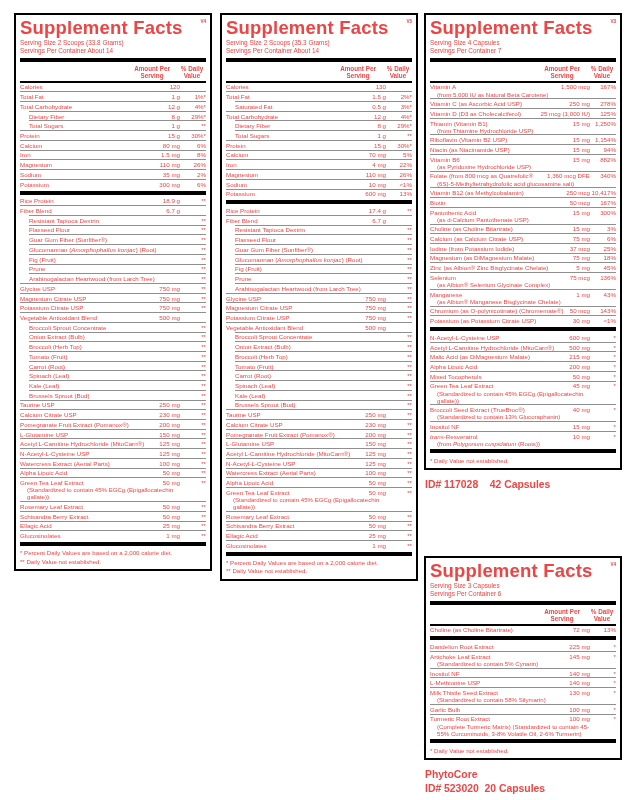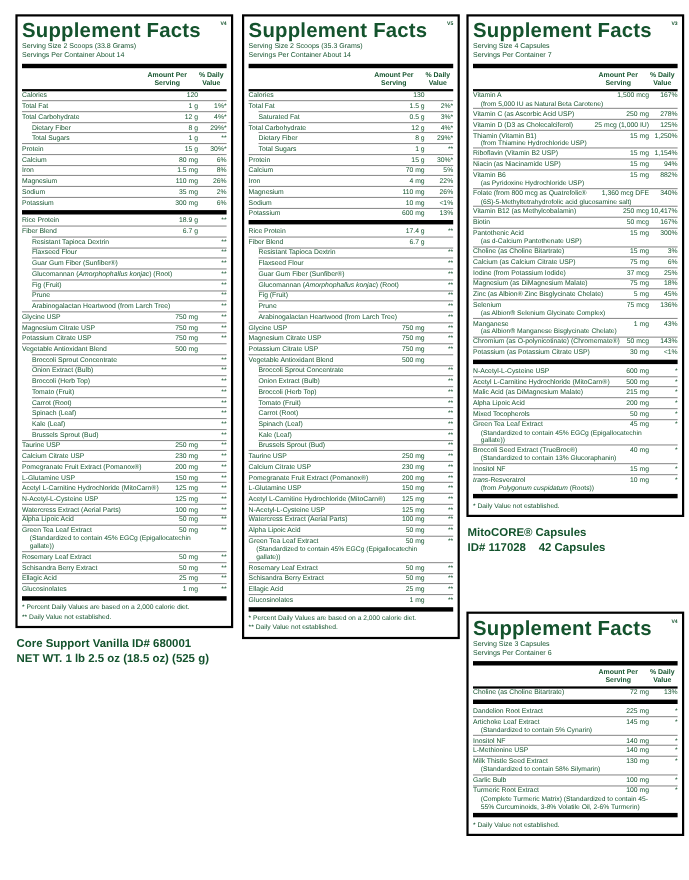--- a/index.html
+++ b/index.html
@@ -1,18 +1,18 @@
 <!DOCTYPE html>
 <html><head>
 <meta charset="utf-8">
 <style>
   html,body{margin:0;padding:0;background:#ffffff;}
   #sheet{
     position:relative;width:626px;height:800px;background:#ffffff;
-    font-family:"Liberation Sans",sans-serif;color:#14532d;overflow:hidden;
+    font-family:"Liberation Sans",sans-serif;color:#ef4444;overflow:hidden;
   }
   .panel{position:absolute;}
   .box{border:2px solid #000;background:#fff;padding:3px 4px 2px;}
   .title-row{display:flex;align-items:flex-start;justify-content:space-between;padding:1px 0 1px;}
   .title{font-weight:bold;font-size:18.5px;line-height:1.02;letter-spacing:0.2px;white-space:nowrap;}
   .mark{font-size:4.6px;font-weight:bold;line-height:1;margin-top:1px;}
   .serving{font-size:6.4px;line-height:1.3;}
   .thickbar{height:4px;background:#000;margin:2px 0;}
   .colhead{display:flex;justify-content:flex-end;align-items:flex-end;
     font-weight:bold;font-size:6.3px;line-height:1.12;border-bottom:2px solid #000;
@@ -370,24 +370,20 @@
               <span class="dv">**</span>
             </div>
           </div>
           <div class="thickbar"></div>
         </div>
       <div class="footnotes">
           <div class="footnote">* Percent Daily Values are based on a 2,000 calorie diet.</div>
           <div class="footnote">** Daily Value not established.</div>
         </div>
     </div>
-    <div class="pfooter">
-        <div>Core Support Vanilla ID# 680001</div>
-        <div>NET WT. 1 lb 2.5 oz (18.5 oz) (525 g)</div>
-      </div>
   </section>
 
   <section class="panel" style="left: 220px; top: 13px; width: 198px;">
     <div class="box">
       <div class="title-row">
         <span class="title">Supplement Facts</span>
         <span class="mark">V5</span>
       </div>
       <div class="servings">
           <div class="serving">Serving Size 2 Scoops (35.3 Grams)</div>
@@ -962,21 +958,20 @@
             </div>
             <div class="note">(from <i>Polygonum cuspidatum</i> (Roots))</div>
           </div>
           <div class="thickbar"></div>
         </div>
       <div class="footnotes">
           <div class="footnote">* Daily Value not established.</div>
         </div>
     </div>
     <div class="pfooter">
-        <div>MitoCORE® Capsules</div>
         <div>ID# 117028    42 Capsules</div>
       </div>
   </section>
 
   <section class="panel" style="left: 424px; top: 556px; width: 198px;">
     <div class="box">
       <div class="title-row">
         <span class="title">Supplement Facts</span>
         <span class="mark">V4</span>
       </div>
@@ -1049,14 +1044,18 @@
               <span class="dv">*</span>
             </div>
             <div class="note">(Complete Turmeric Matrix) (Standardized to contain 45-55% Curcuminoids, 3-8% Volatile Oil, 2-6% Turmerin)</div>
           </div>
           <div class="thickbar"></div>
         </div>
       <div class="footnotes">
           <div class="footnote">* Daily Value not established.</div>
         </div>
     </div>
+    <div class="pfooter">
+        <div>PhytoCore</div>
+        <div>ID# 523020  20 Capsules</div>
+      </div>
   </section>
 </div>
 
 </body></html>

